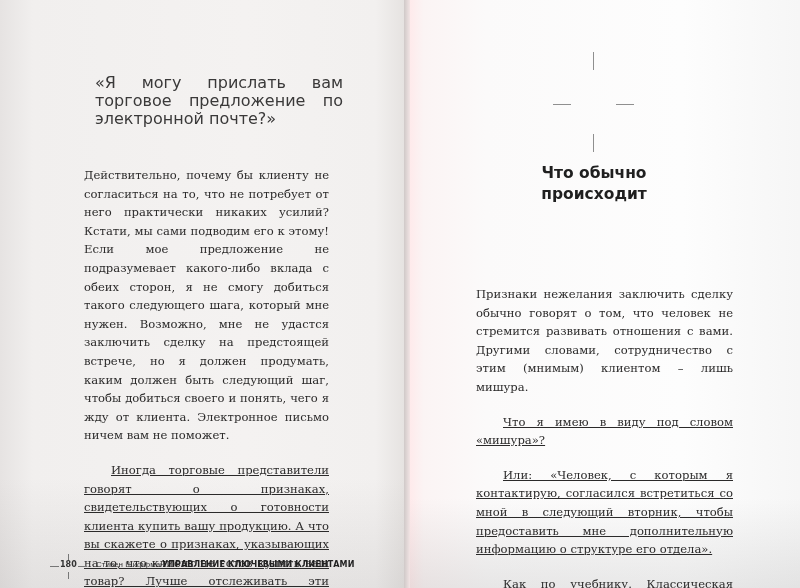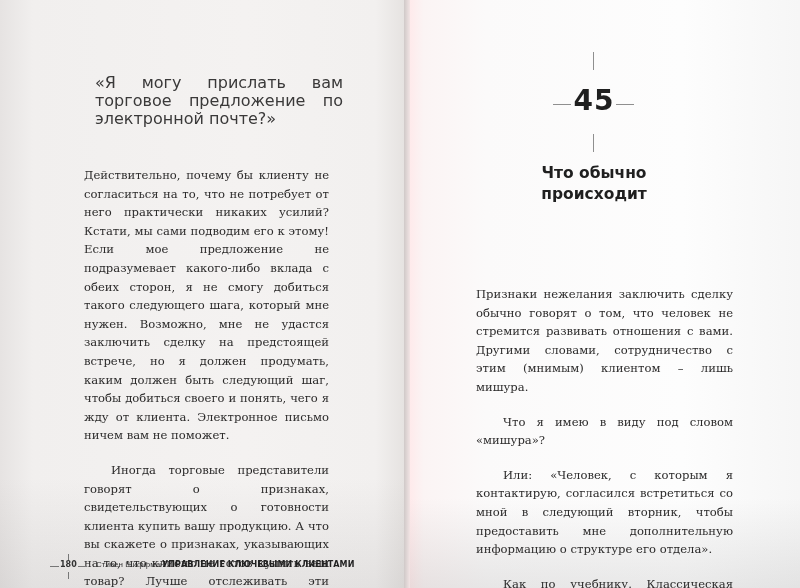--- a/index.html
+++ b/index.html
@@ -29,21 +29,21 @@
     position: absolute; left: 404px; top: 0; width: 6px; height: 588px;
     background: linear-gradient(90deg, #cfc9c8, #f2e4e4);
   }
   .text { color: #2b2a2a; font-size: 11.6px; line-height: 18.6px; }
   .quote {
     position: absolute; left: 95px; width: 248px;
     font-family: "DejaVu Sans", sans-serif; font-size: 16px; color: #3a3939;
     line-height: 18px; text-align: justify;
   }
   .para { text-align: justify; margin: 16px; }
-  .indent { text-indent: 27px; }
+  .indent { text-indent: 27px; text-decoration: underline; }
   .left-body { position: absolute; left: 68px; top: 150px; width: 277px; }
   .right-body { position: absolute; left: 460px; top: 269px; width: 289px; }
 
   .chapter { position: absolute; left: 518px; top: 52px; width: 152px; height: 140px; }
   .chapter-num {
     position: absolute; left: 0; right: 0; top: 32px; text-align: center;
     font-family: "DejaVu Sans", sans-serif; font-weight: bold; font-size: 28px;
     letter-spacing: 1px; color: #1f1f1f;
   }
   .tick { position: absolute; background: #8f8f8f; }
@@ -101,21 +101,20 @@
     <span class="page-number">180</span>
     <span class="running-author">Стивен Шиффман</span>
     <span class="running-title">УПРАВЛЕНИЕ КЛЮЧЕВЫМИ КЛИЕНТАМИ</span>
   </div>
 
   <div class="chapter">
     <div class="tick tick-top"></div>
     <div class="tick tick-bottom"></div>
     <div class="tick tick-left"></div>
     <div class="tick tick-right"></div>
-    <div class="chapter-num">45</div>
   </div>
   <div class="chapter-title">Что обычно происходит</div>
 
   <div class="right-body text">
     <p class="para">Признаки нежелания заключить сделку обычно говорят о том, что человек не стремится развивать отношения с вами. Другими словами, сотрудничество с этим (мнимым) клиентом – лишь мишура.</p>
     <p class="para indent">Что я имею в виду под словом «мишура»?</p>
     <p class="para indent">Или: «Человек, с которым я контактирую, согласился встретиться со мной в следующий вторник, чтобы предоставить мне дополнительную информацию о структуре его отдела».</p>
     <p class="para indent">Как по учебнику. Классическая ситуация, вторая вторая встреча способствует развитию отношений.</p>
     <p class="para indent">Или на свой вопрос контактному лицу об одном из ключевых клиентов я получу ответ: «Завтра он должен прислать заказ на поставку; сказал, что отправит его по факсу утром». Здесь тоже все ясно.</p>
   </div>

